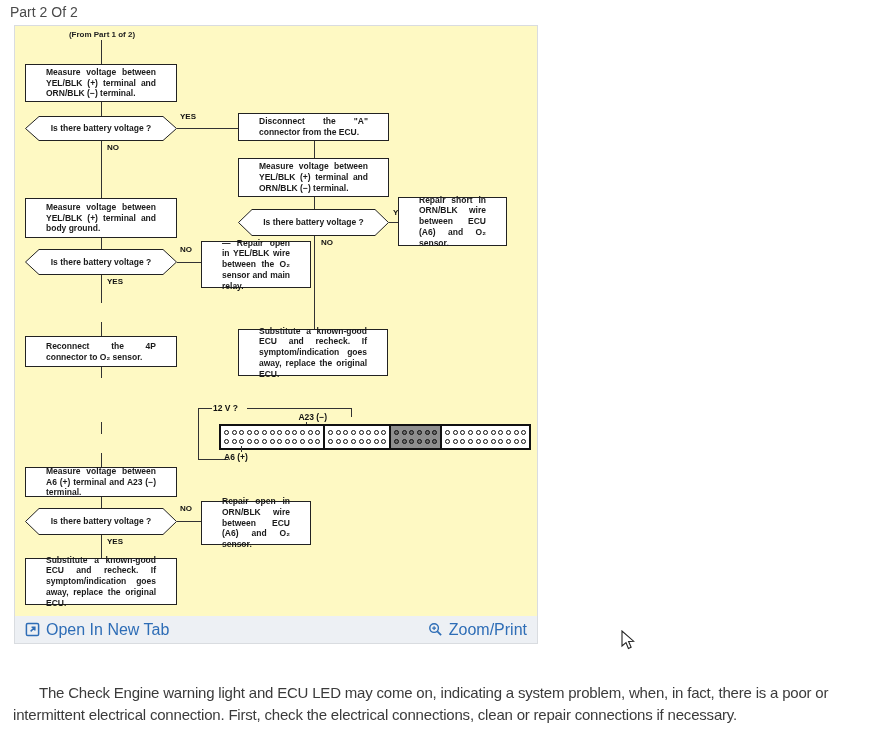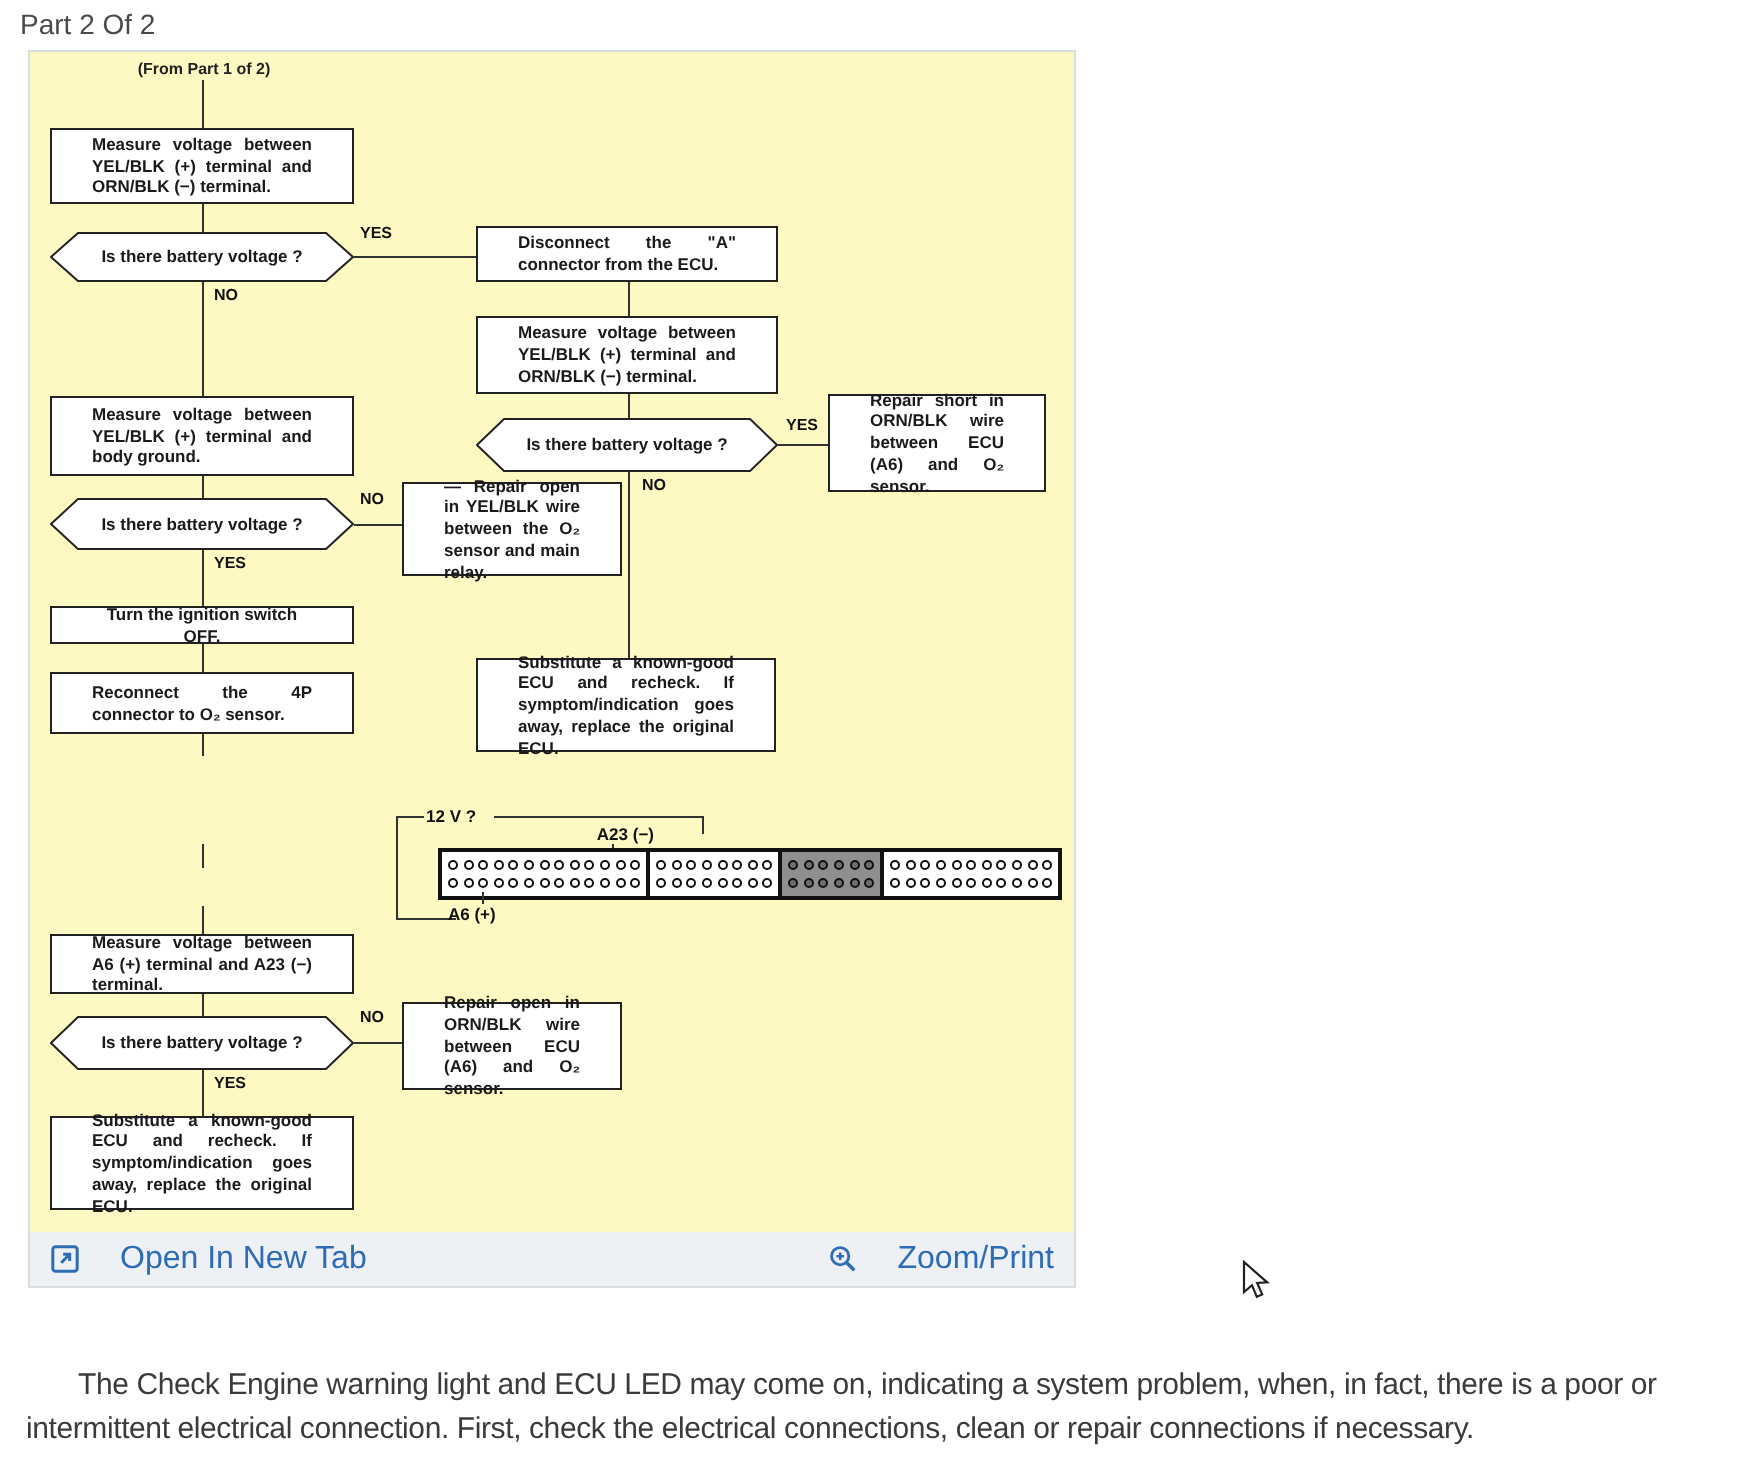--- a/index.html
+++ b/index.html
@@ -29,21 +29,21 @@
   .conn-section:last-child { border-right:none; }
   .conn-section.shaded { background:#8f8f8f; }
   .conn-row { display:flex; gap:2.6px; align-items:center; height:9px; }
   .pin { width:5px; height:5px; border:1px solid #111; border-radius:50%; background:#fff; display:inline-block; }
   .conn-section.shaded .pin { background:#6e6e6e; }
   .conn-label { position:absolute; font-size:8.5px; font-weight:700; color:#111; }
 
   
   .bottom-bar { position:absolute; left:0; bottom:0; width:100%; height:27px; background:#edf0f4;
                 display:flex; align-items:center; justify-content:space-between; padding:0 10px; }
-  .viewer-link { display:flex; align-items:center; gap:20px; color:#2e6db6; font-size:16px; text-decoration:none; cursor:pointer; }
+  .viewer-link { display:flex; align-items:center; gap:6px; color:#2e6db6; font-size:16px; text-decoration:none; cursor:pointer; }
   .viewer-link svg { display:block; }
 
   .footer-text { position:absolute; left:0; top:682px; width:872px; padding:0 13px; font-size:15px; line-height:21.5px;
                  color:#3b3b3b; letter-spacing:-0.2px; text-indent:26px; }
 
   .cursor { position:absolute; left:620px; top:630px; width:16px; height:20px; }
 </style>
 </head>
 <body>
 
@@ -84,23 +84,20 @@
     </div>
     <div class="branch-label" style="left:165px; top:219px;">NO</div>
     <div class="hline" style="left:162px; top:236px; width:24px;"></div>
     <div class="branch-label" style="left:92px; top:251px;">YES</div>
     <div class="vline" style="left:86px; top:249px; height:28px;"></div>
 
     <div class="fbox" style="left:186px; top:215px; width:110px; height:47px;">
         <span>— Repair open in YEL/BLK wire between the O₂ sensor and main relay.</span>
       </div>
 
-    <div class="fbox center" style="left:10px; top:277px; width:152px; height:19px;">
-        <span>Turn the ignition switch OFF.</span>
-      </div>
     <div class="vline" style="left:86px; top:296px; height:14px;"></div>
 
     <div class="fbox" style="left:10px; top:310px; width:152px; height:31px;">
         <span>Reconnect the 4P connector to O₂ sensor.</span>
       </div>
     <div class="vline" style="left:86px; top:341px; height:11px;"></div>
 
     <div class="vline" style="left:86px; top:396px; height:12px;"></div>
 
     <div class="vline" style="left:86px; top:427px; height:14px;"></div>
@@ -143,21 +140,21 @@
       <svg width="151" height="27" viewBox="0 0 151 27">
           <polygon points="14,0.5 137,0.5 150.5,13.5 137,26.5 14,26.5 0.5,13.5" fill="#fff" stroke="#222" stroke-width="1"></polygon>
         </svg>
       <div class="dlabel">Is there battery voltage ?</div>
     </div>
     <div class="branch-label" style="left:378px; top:182px;">YES</div>
     <div class="hline" style="left:374px; top:196px; width:25px;"></div>
     <div class="branch-label" style="left:306px; top:212px;">NO</div>
     <div class="vline" style="left:299px; top:210px; height:93px;"></div>
 
-    <div class="fbox" style="left:399px; top:171px; width:109px; height:49px;">
+    <div class="fbox" style="left:383px; top:171px; width:109px; height:49px;">
         <span>Repair short in ORN/BLK wire between ECU (A6) and O₂ sensor.</span>
       </div>
 
     <div class="fbox" style="left:223px; top:303px; width:150px; height:47px;">
         <span>Substitute a known-good ECU and recheck. If symptom/indication goes away, replace the original ECU.</span>
       </div>
 
     <div class="conn-label" style="left:198px; top:377px;">12 V ?</div>
     <div class="hline" style="left:183px; top:382px; width:14px;"></div>
     <div class="hline" style="left:232px; top:382px; width:104px;"></div>

